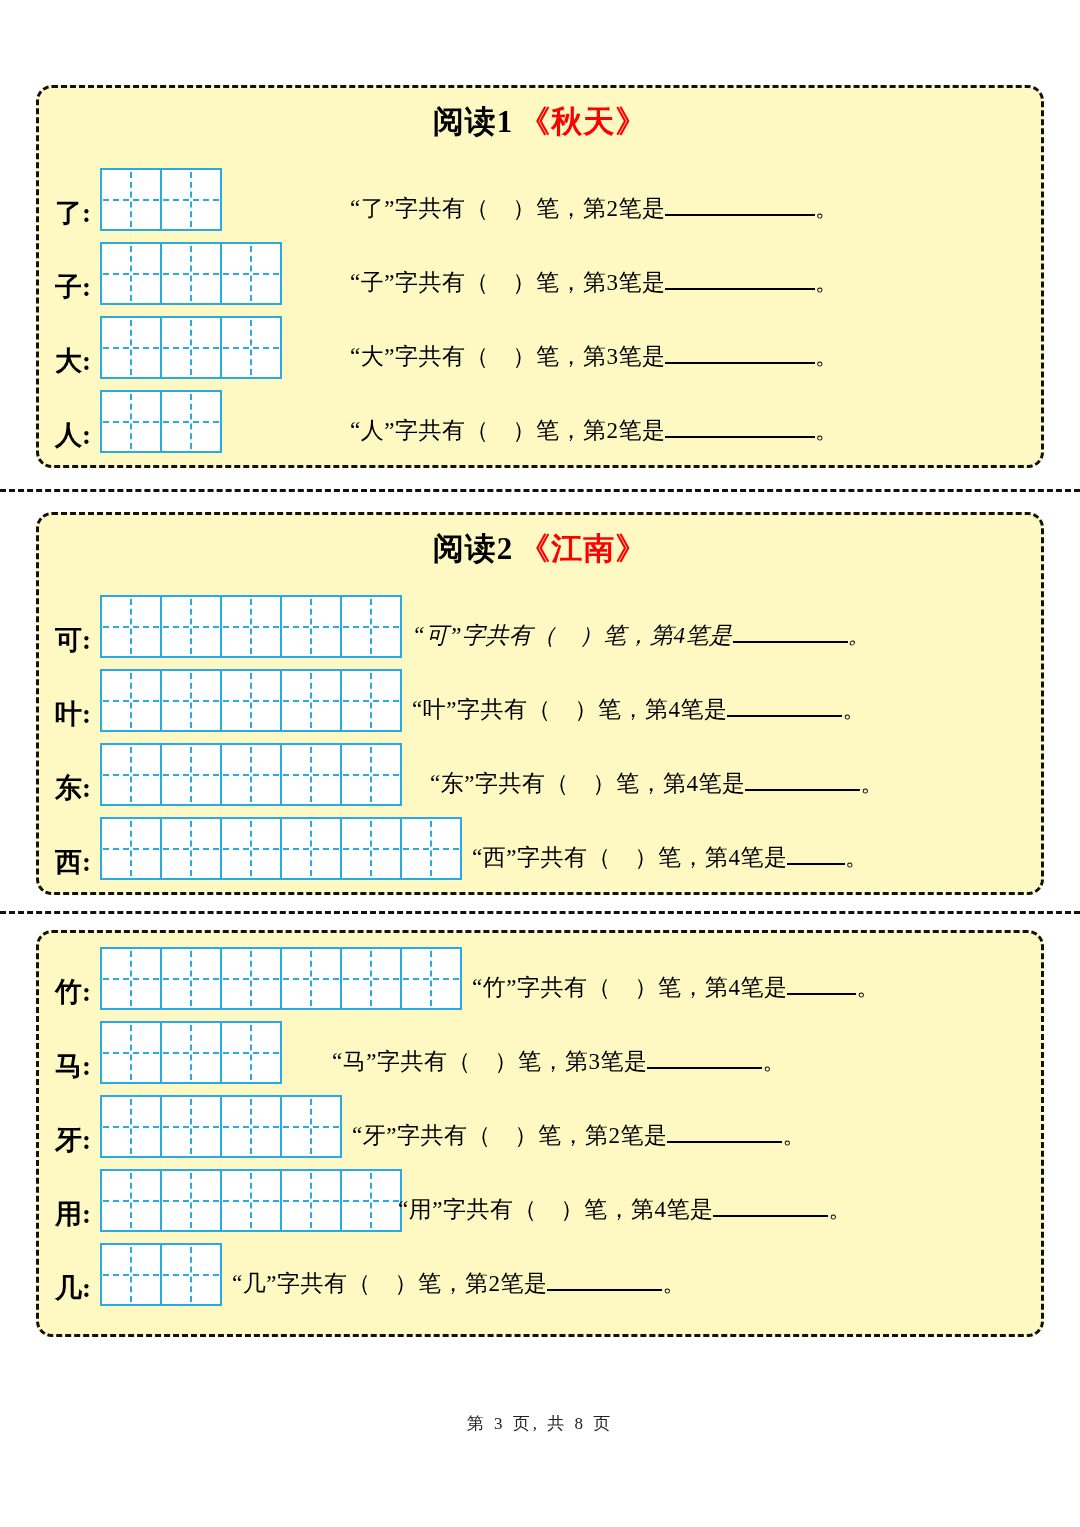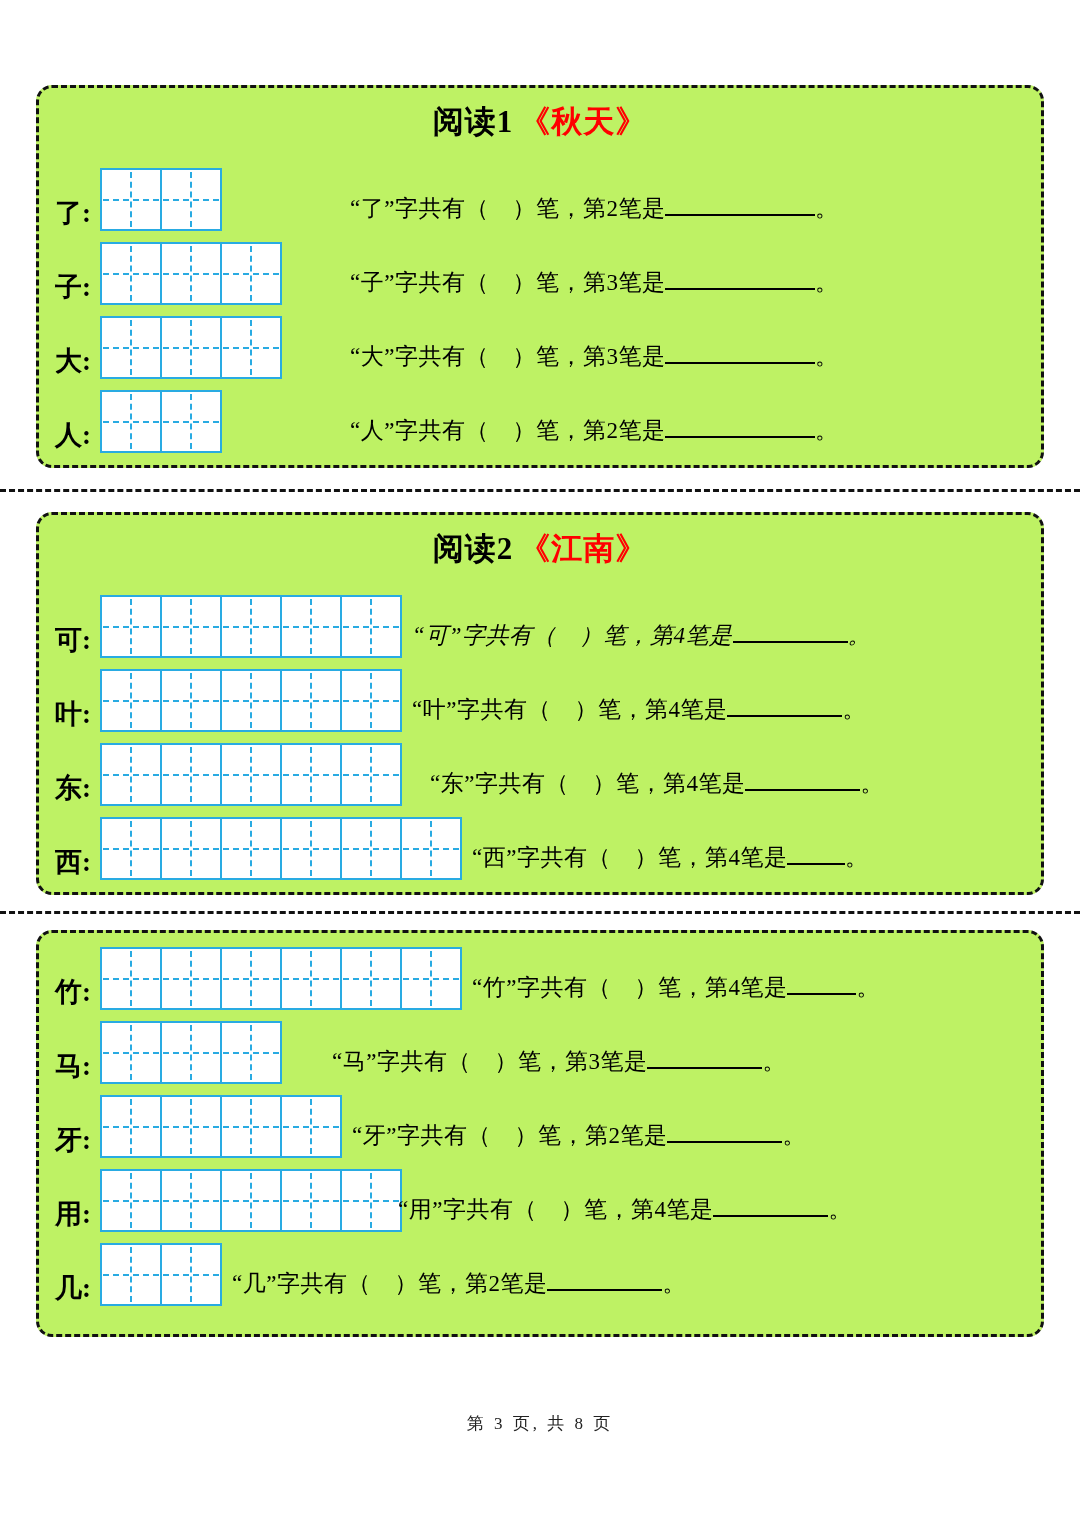--- a/index.html
+++ b/index.html
@@ -6,21 +6,21 @@
   * { margin:0; padding:0; box-sizing:content-box; }
   html,body { background:#ffffff; }
   body {
     width:1080px; height:1527px; overflow:hidden; position:relative;
     font-family:"Liberation Serif","DejaVu Serif",serif; color:#000;
   }
   .page { width:100%; height:100%; }
 
   .card {
     margin:0 36px; border:3px dashed var(--ink); border-radius:16px;
-    padding:14px 0 12px 0; background:#bef264;
+    padding:14px 0 12px 0; background:#fef9c3;
   }
   .card.first { margin-top:85px; }
   .card.last { padding-bottom:28px; }
 
   .card-title {
     text-align:center; font-size:31px; font-weight:bold; line-height:40px;
     margin-bottom:26px; letter-spacing:1px;
   }
   .card-title .book { color:var(--red); margin-left:6px; }
 

